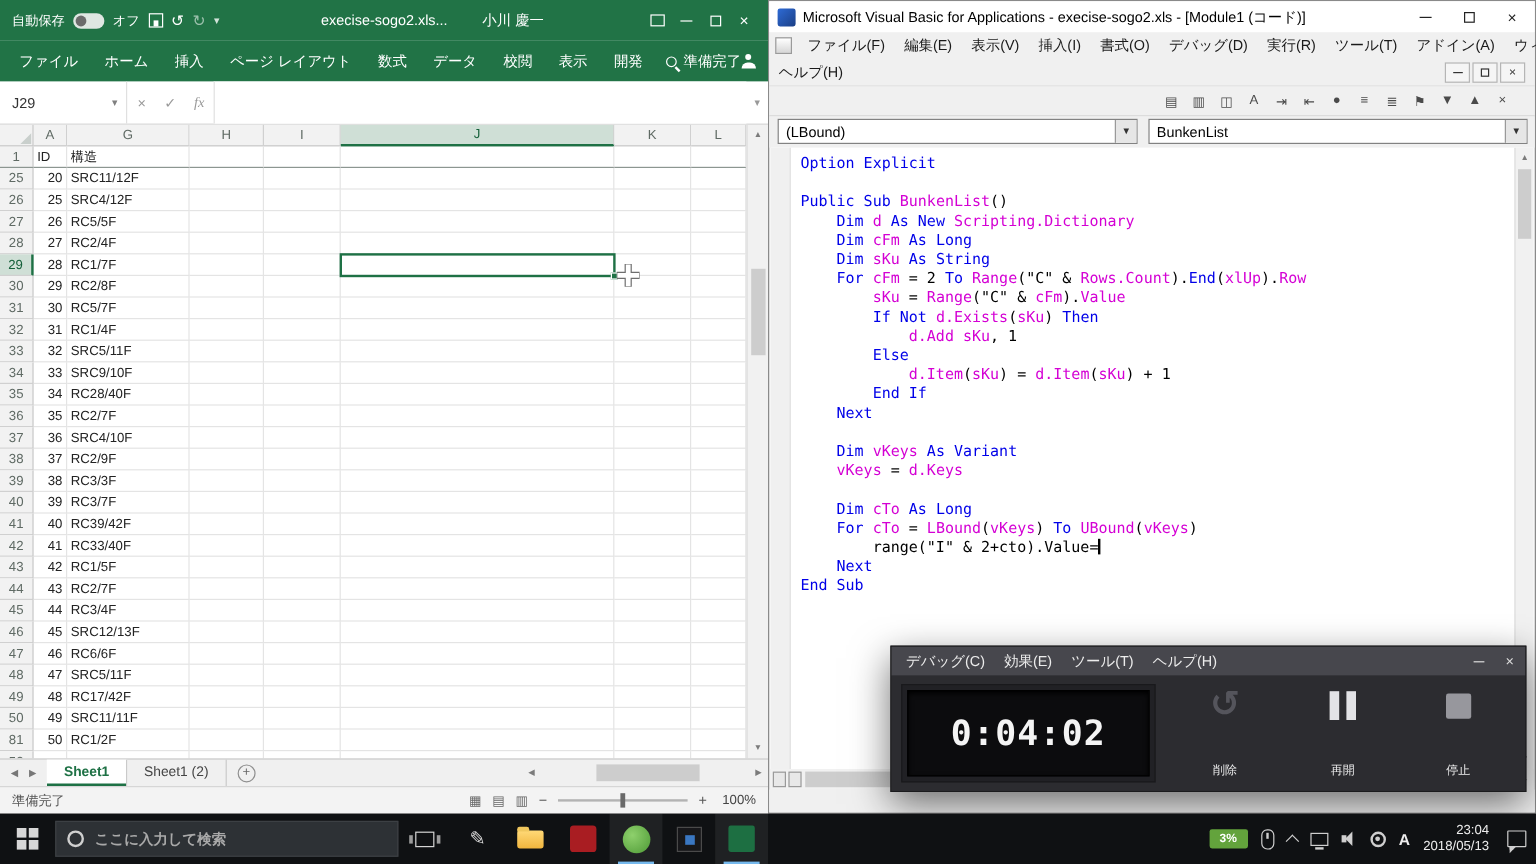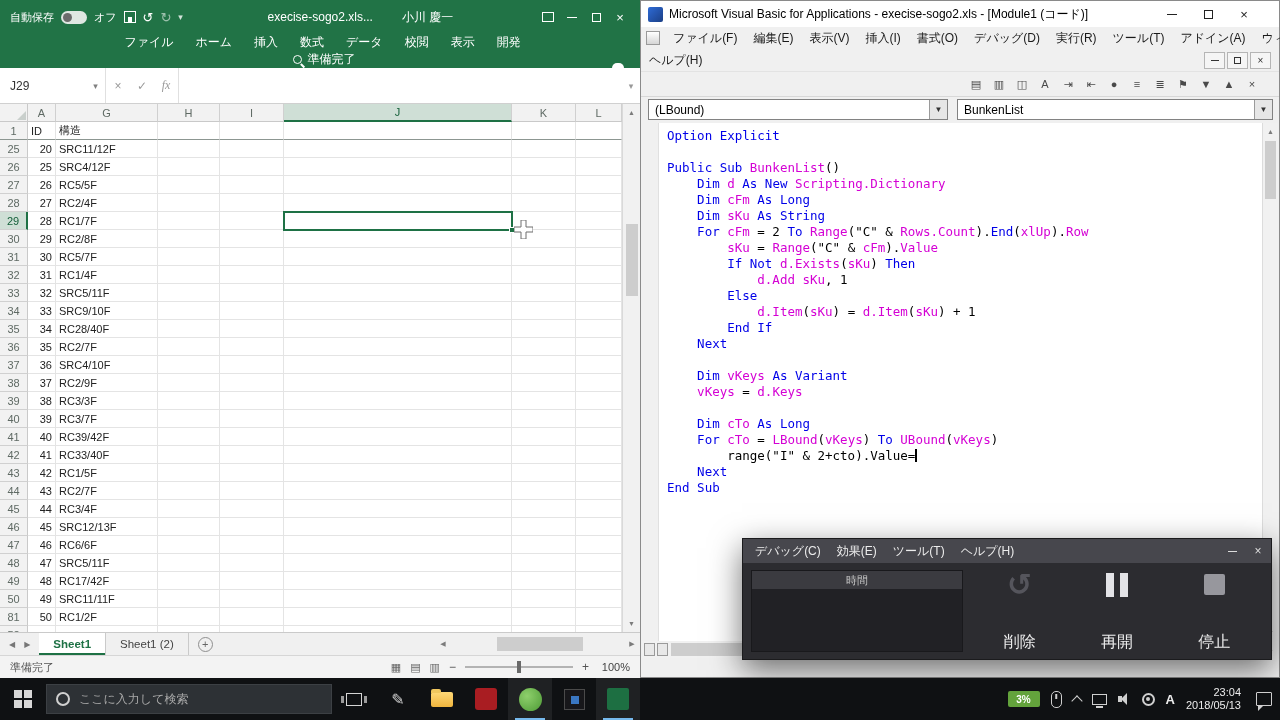--- a/index.html
+++ b/index.html
@@ -17,21 +17,21 @@
 .qat-icon.dim{opacity:.55;}
 .qat-icon.small{font-size:9px;opacity:.8;}
 .sp{flex:1;}
 .xl-title{font-size:12px;white-space:nowrap;}
 .xl-user{font-size:12px;margin-left:22px;}
 .xl-winctrl{display:flex;align-items:center;gap:4px;}
 .wcbox{width:20px;height:20px;display:flex;align-items:center;justify-content:center;color:#fff;font-size:13px;}
 .ribbon-opts{width:12px;height:10px;border:1px solid #fff;}
 .wc-min{width:10px;height:1px;background:#fff;display:block;}
 .wc-max{width:9px;height:9px;border:1px solid #fff;display:block;}
-.xl-tabs{position:absolute;left:0;top:34px;right:0;height:34px;background:#217346;display:flex;align-items:center;color:#fff;font-size:12px;flex-direction:column;}
+.xl-tabs{position:absolute;left:0;top:34px;right:0;height:34px;background:#217346;display:flex;align-items:center;color:#fff;font-size:12px;}
 #ribbon-tabs{display:flex;align-items:center;height:100%;}
 .xl-tab{padding:0 11px;height:100%;display:flex;align-items:center;white-space:nowrap;}
 .xl-tab.first{padding-left:16px;}
 .xl-search{display:flex;align-items:center;gap:6px;margin-left:8px;white-space:nowrap;}
 .mag{width:9px;height:9px;border:1.5px solid #fff;border-radius:50%;position:relative;display:inline-block;}
 .mag::after{content:"";position:absolute;left:7px;top:7px;width:5px;height:1.5px;background:#fff;transform:rotate(45deg);transform-origin:left;}
 .person-icon{margin-left:auto;margin-right:16px;width:12px;height:12px;position:relative;}
 .person-icon::before{content:"";position:absolute;left:3.5px;top:0;width:5px;height:5px;border-radius:50%;background:#fff;}
 .person-icon::after{content:"";position:absolute;left:0;bottom:0;width:12px;height:5px;border-radius:5px 5px 0 0;background:#fff;}
 .xl-formula{position:absolute;left:0;top:68px;right:0;height:36px;background:#fff;border-bottom:1px solid #d0d0d0;display:flex;align-items:stretch;}
@@ -73,21 +73,21 @@
 .status-left{padding-left:10px;}
 .status-right{margin-left:auto;display:flex;align-items:center;gap:9px;padding-right:10px;}
 .view-ic{font-size:11px;color:#666;}
 .zoom-track{width:108px;height:2px;background:#b3b3b3;position:relative;}
 .zoom-thumb{position:absolute;left:52px;top:-5px;width:4px;height:12px;background:#696969;}
 .zoom-sign{font-size:12px;color:#555;}
 .zoom-pct{min-width:32px;text-align:right;color:#444;}
 
 
 #vbe{position:absolute;left:640px;top:0;width:640px;height:678px;background:#f0f0f0;border:1px solid #8a8a8a;}
-.vbe-titlebar{position:absolute;left:0;top:0;right:0;height:26px;background:#fff;display:flex;align-items:center;padding:0 20px 0 7px;font-size:12px;color:#000;gap:6px;}
+.vbe-titlebar{position:absolute;left:0;top:0;right:0;height:26px;background:#fff;display:flex;align-items:center;padding:0 4px 0 7px;font-size:12px;color:#000;gap:6px;}
 .vbe-appicon{width:15px;height:15px;border-radius:2px;background:linear-gradient(135deg,#2e6bd6,#1b3f85);flex:none;}
 .vbe-title{white-space:nowrap;overflow:hidden;text-overflow:ellipsis;flex:1;}
 .vbe-wc{width:30px;height:22px;display:flex;align-items:center;justify-content:center;color:#222;font-size:13px;}
 .wc-min-d{width:10px;height:1px;background:#222;display:block;}
 .wc-max-d{width:9px;height:9px;border:1px solid #222;display:block;}
 .vbe-menurow{position:absolute;left:0;right:0;height:22px;display:flex;align-items:center;font-size:12px;color:#1a1a1a;background:#f0f0f0;}
 #vbe-menurow1{top:26px;}
 #vbe-menurow2{top:48px;}
 #vbe-menus-list{display:flex;align-items:center;height:100%;}
 .vbe-menu{padding:0 8px;height:100%;display:flex;align-items:center;white-space:nowrap;}
@@ -135,30 +135,30 @@
 .audio-ticks{position:absolute;left:6px;top:4px;right:6px;height:5px;background:repeating-linear-gradient(90deg,#6a6a70 0 1px,transparent 1px 8px);}
 .audio-line{position:absolute;left:-4px;bottom:12px;width:125px;height:2px;background:#d9d9df;transform:rotate(-14deg);transform-origin:left bottom;}
 .audio-marker{position:absolute;left:16px;bottom:6px;width:2px;height:24px;background:#fff;}
 #rec-buttons{flex:1;display:flex;align-items:center;justify-content:space-around;}
 .rec-btn{display:flex;flex-direction:column;align-items:center;gap:5px;}
 .rec-ic{height:30px;display:flex;align-items:center;justify-content:center;}
 .undo-circle-icon::before{content:"↺";font-size:30px;color:#55555c;font-weight:bold;line-height:30px;}
 .pause-icon{display:flex;gap:6px;}
 .pause-icon i{display:block;width:8px;height:24px;background:#e3e3e6;}
 .stop-icon::before{content:"";display:block;width:21px;height:21px;background:#97979d;border-radius:2px;}
-.rec-lb{font-size:16px;color:#ececec;margin-top:27px;}
+.rec-lb{font-size:10px;color:#ececec;margin-top:27px;}
 
 
 #taskbar{position:absolute;left:0;top:678px;width:1280px;height:42px;background:#0f1113;display:flex;align-items:center;z-index:50;}
 .tb-start{width:46px;height:100%;display:flex;align-items:center;justify-content:center;}
 .win-logo{display:grid;grid-template-columns:8px 8px;grid-template-rows:8px 8px;gap:1.5px;}
 .win-logo i{background:#d7d7d7;display:block;}
 .tb-search{position:relative;width:286px;height:30px;background:#2d3135;border:1px solid #3c4044;display:flex;align-items:center;}
 .cortana-ring{width:14px;height:14px;border:2px solid #d0d0d0;border-radius:50%;margin:0 9px;flex:none;}
-.tb-search input{flex:1;background:transparent;border:none;outline:none;color:#22c55e;font-size:12px;font-family:inherit;}
+.tb-search input{flex:1;background:transparent;border:none;outline:none;color:#22c55e;font-size:12px;font-family:inherit;font-weight:bold;}
 .tb-search input::placeholder{color:#a9a9a9;opacity:1;}
 #tb-apps{display:flex;align-items:stretch;height:100%;}
 .tb-app{width:44px;display:flex;align-items:center;justify-content:center;position:relative;}
 .tb-app.active{background:rgba(255,255,255,.07);}
 .tb-app.active::after{content:"";position:absolute;left:7px;right:7px;bottom:0;height:2px;background:#76b9ed;}
 .app-ic{display:flex;align-items:center;justify-content:center;font-size:13px;font-weight:bold;color:#fff;}
 .ic-task-view-icon{width:16px;height:13px;border:1px solid #d5d5d5;position:relative;}
 .ic-task-view-icon::before,.ic-task-view-icon::after{content:"";position:absolute;top:2px;bottom:2px;width:3px;background:#9b9b9b;}
 .ic-task-view-icon::before{left:-6px;}
 .ic-task-view-icon::after{right:-6px;}
@@ -222,20 +222,21 @@
           </span>
         <span class="wcbox">×</span>
       </span>
     </div>
 
     <div class="xl-tabs">
       <div id="ribbon-tabs">
           <div class="xl-tab first">ファイル</div>
           <div class="xl-tab">ホーム</div>
           <div class="xl-tab">挿入</div>
+          <div class="xl-tab">ページ レイアウト</div>
           <div class="xl-tab">数式</div>
           <div class="xl-tab">データ</div>
           <div class="xl-tab">校閲</div>
           <div class="xl-tab">表示</div>
           <div class="xl-tab">開発</div>
         </div>
       <div class="xl-search">
         <span class="mag"></span>
         <span>準備完了</span>
       </div>
@@ -698,21 +699,21 @@
         </div>
       <div class="rec-ctrl">
         <span class="rec-wc">
             <span class="rec-wcmin"></span>
           </span>
         <span class="rec-wc">×</span>
       </div>
     </div>
     <div class="rec-body">
       <div class="rec-panel" id="panel-time">
-        <div class="rec-panel-head">時間</div>
+        <div class="time-display">0:04:02</div>
       </div>
       <div id="rec-buttons">
           <div class="rec-btn">
             <div class="rec-ic undo-circle-icon"></div>
             <div class="rec-lb">削除</div>
           </div>
           <div class="rec-btn">
             <div class="rec-ic pause-icon">
               <i></i>
               <i></i>

